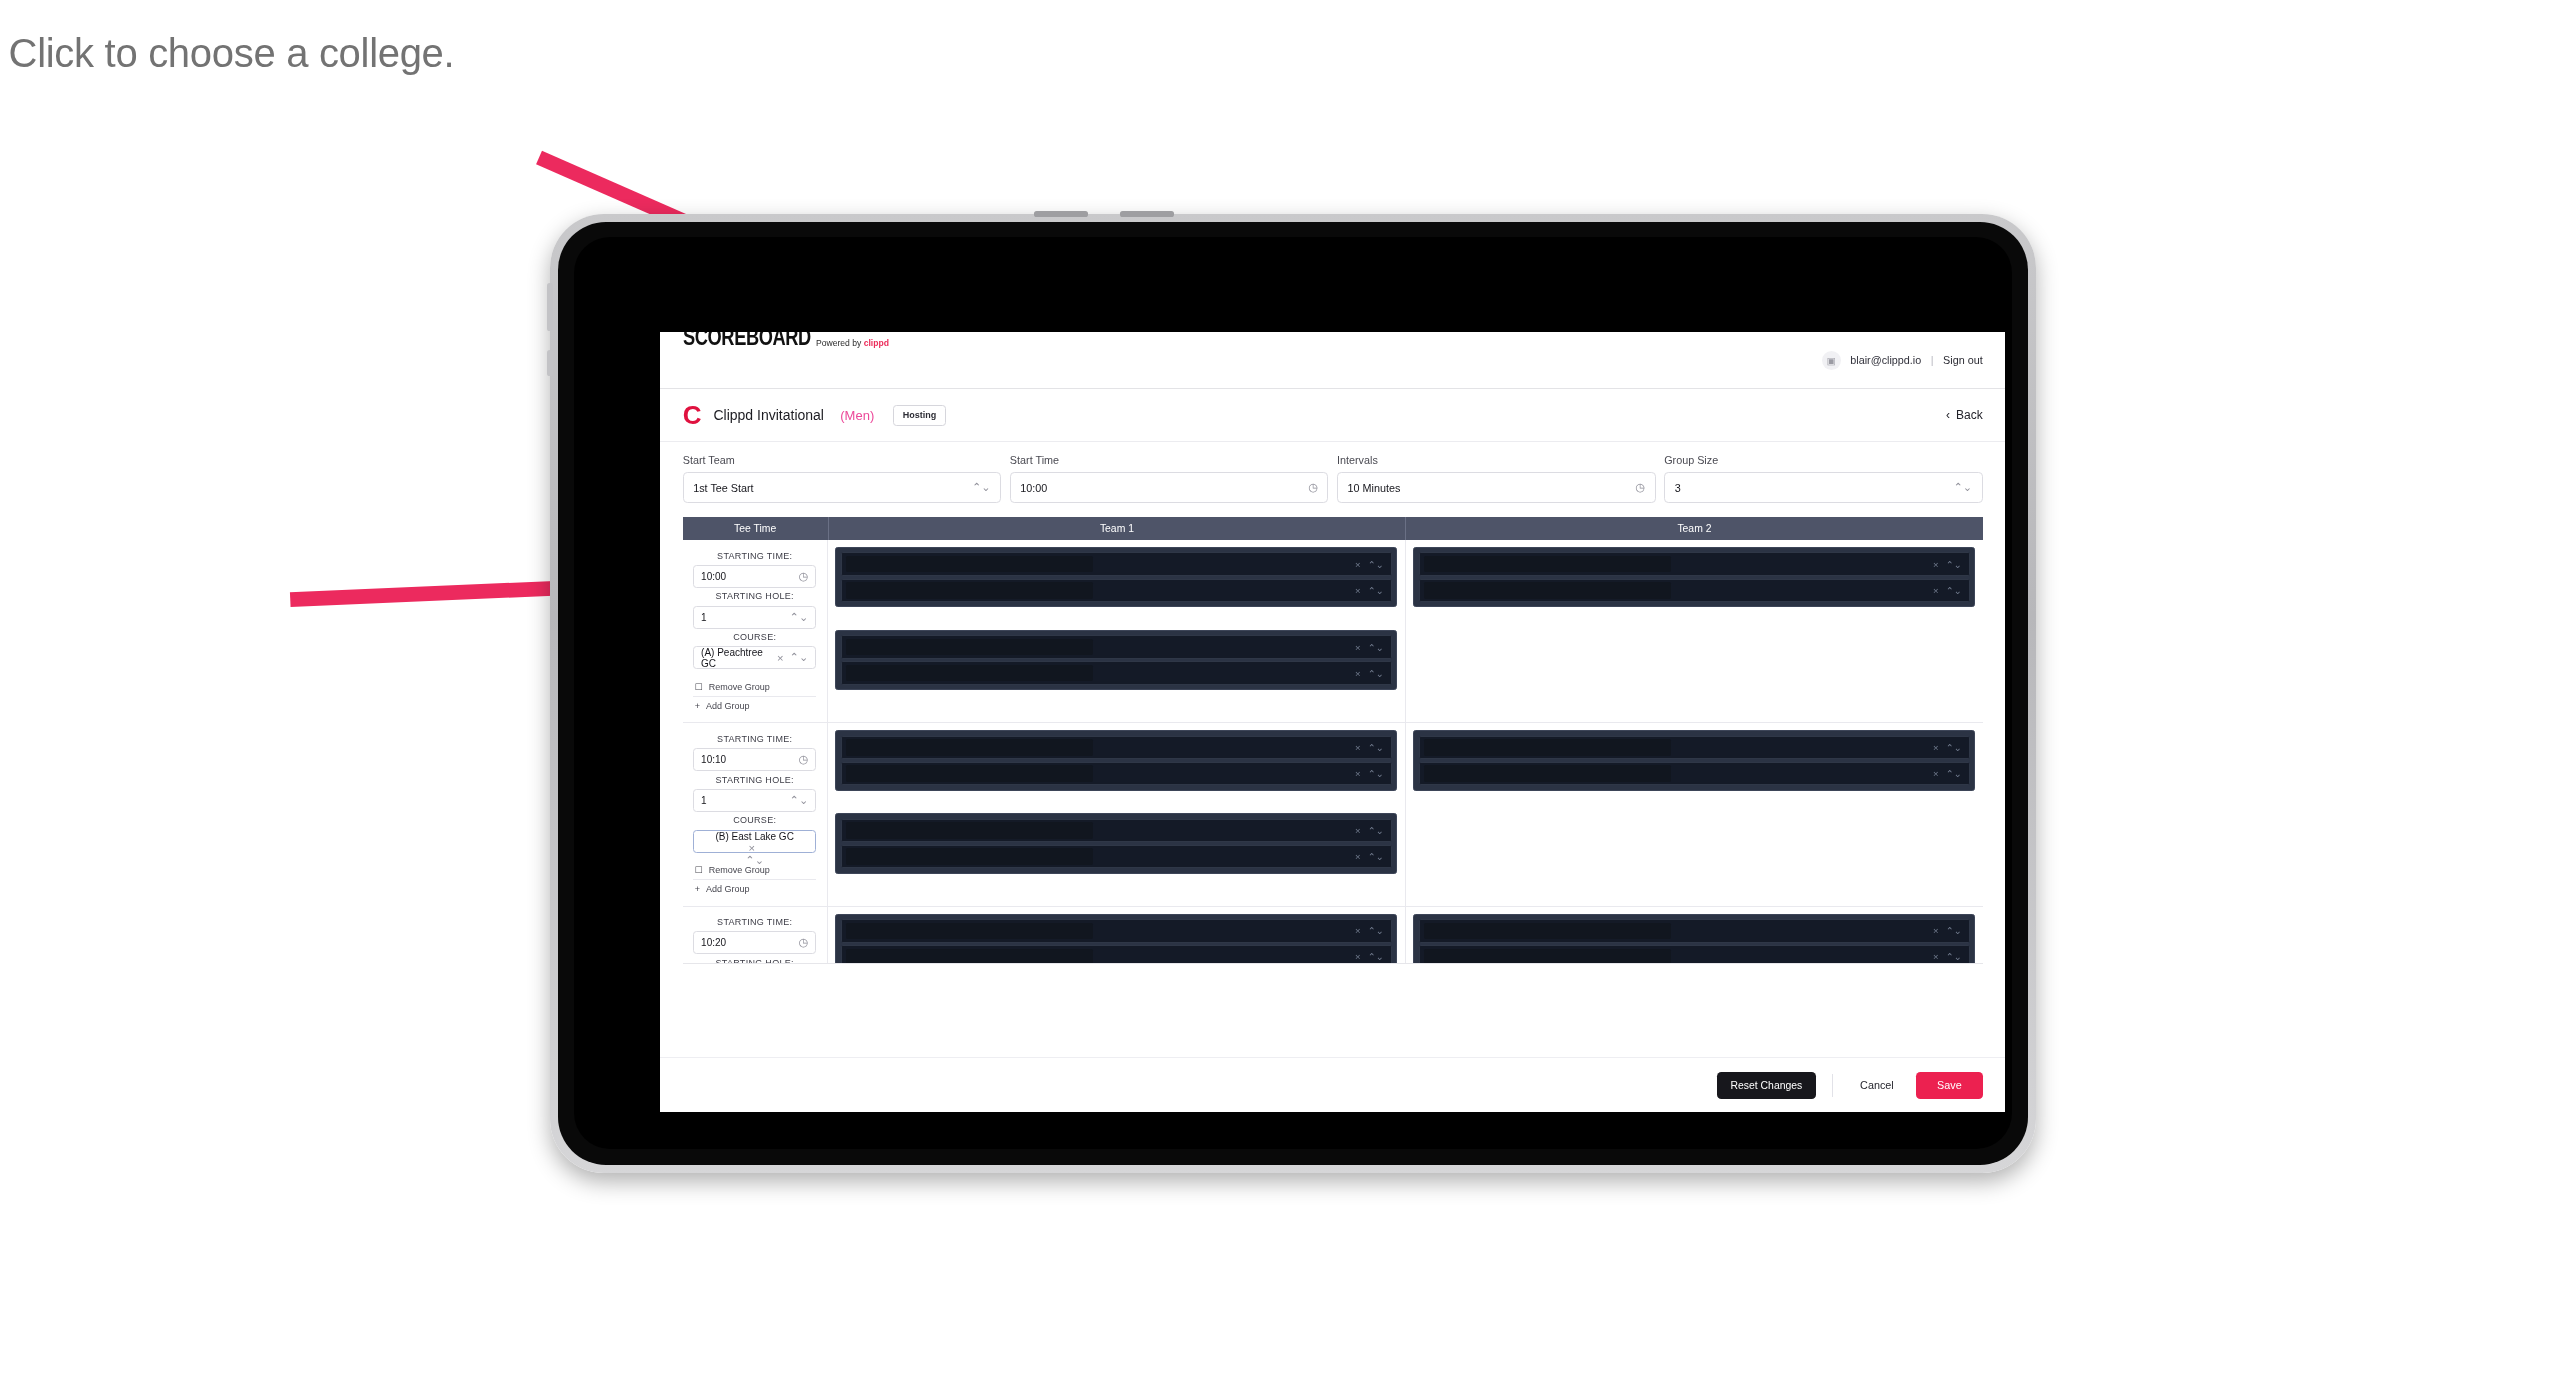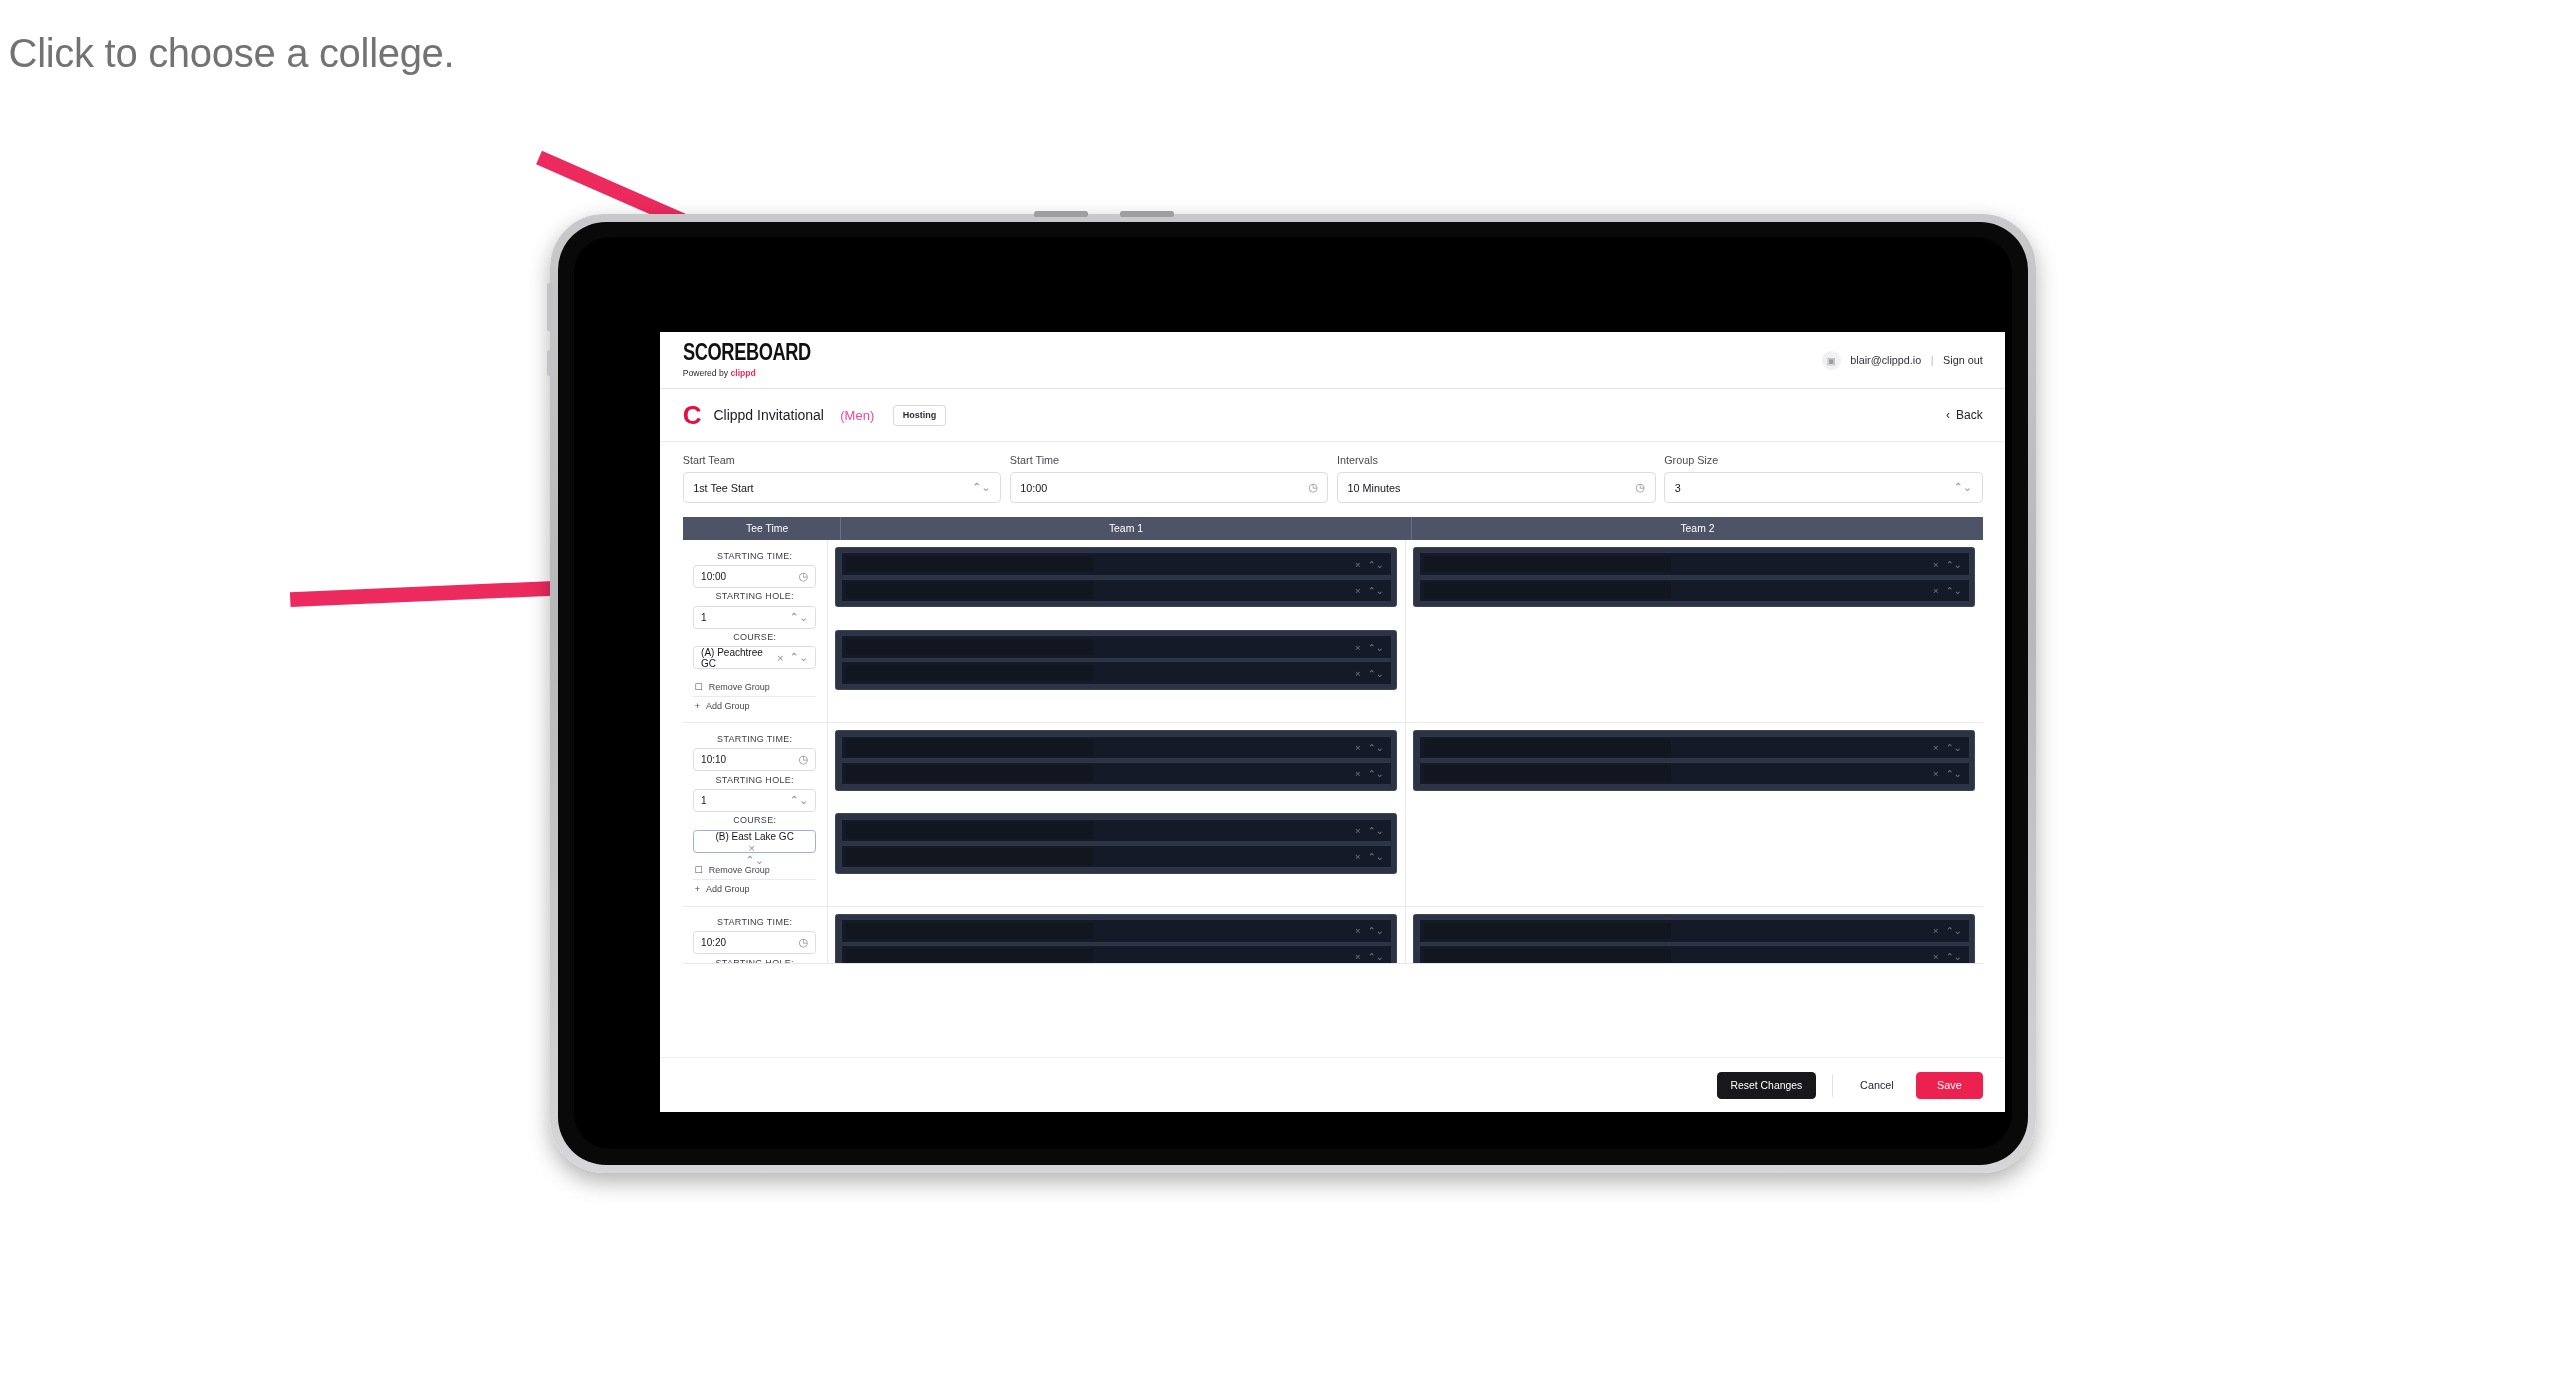--- a/index.html
+++ b/index.html
@@ -52,21 +52,21 @@
   .app{
     position:absolute;left:86px;top:95px;width:1345px;height:780px;
     background:#ffffff;overflow:hidden;
   }
 
   
   .topnav{
     height:56px;display:flex;align-items:stretch;
     border-bottom:0.9px solid #e3e3e6;background:#fff;position:relative;
   }
-  .brand{display:flex;flex-direction:column;justify-content:center;padding:0 14px 0 22.5px;}
+  .brand{display:flex;justify-content:center;padding:0 14px 0 22.5px;}
   .brand-name{
     font-family:"Liberation Sans",sans-serif;font-weight:bold;font-size:19px;
     letter-spacing:-0.4px;color:#111;line-height:1;
     transform:scaleY(1.22) scaleX(0.96);transform-origin:left center;
   }
   .brand-sub{font-size:8.6px;color:#2b2b2b;margin-top:6px;white-space:nowrap;}
   .brand-sub .pink{color:#ec2d5b;font-weight:bold;}
   .navitems{display:flex;align-items:stretch;}
   .navitem{
     display:flex;align-items:center;padding:0 19px;font-size:11.7px;
@@ -115,21 +115,21 @@
   }
   .ctrl-box .val{flex:1;}
   .icon-muted{color:#8f8f99;font-size:11.2px;display:flex;align-items:center;}
 
   
   .thead{
     display:flex;background:#4e5468;color:#fff;height:23px;align-items:center;
     margin:5.2px 22.5px 0 22.5px;
   }
   .th{font-size:10.4px;text-align:center;}
-  .th.tee{width:145px;border-right:0.9px solid #6a7085;line-height:23px;padding-left:12px;}
+  .th.tee{width:145px;border-right:0.9px solid #6a7085;line-height:23px;}
   .th.t1{flex:1;border-right:0.9px solid #6a7085;line-height:23px;}
   .th.t2{flex:1;line-height:23px;}
 
   .tbody{margin:0 22.5px;position:relative;height:423px;overflow:hidden;border-bottom:0.9px solid #e6e6ea;}
   .trow{display:flex;border-bottom:0.9px solid #e9e9ee;}
   .cell-tee{
     width:145px;border-right:0.9px solid #e9e9ee;padding:7px 10.4px 7px 10.4px;
     display:flex;flex-direction:column;align-items:center;box-sizing:border-box;
   }
   .flabel{font-size:9px;font-weight:normal;color:#3c3c46;letter-spacing:0.3px;margin:3.5px 0 4.3px 0;text-align:center;}

